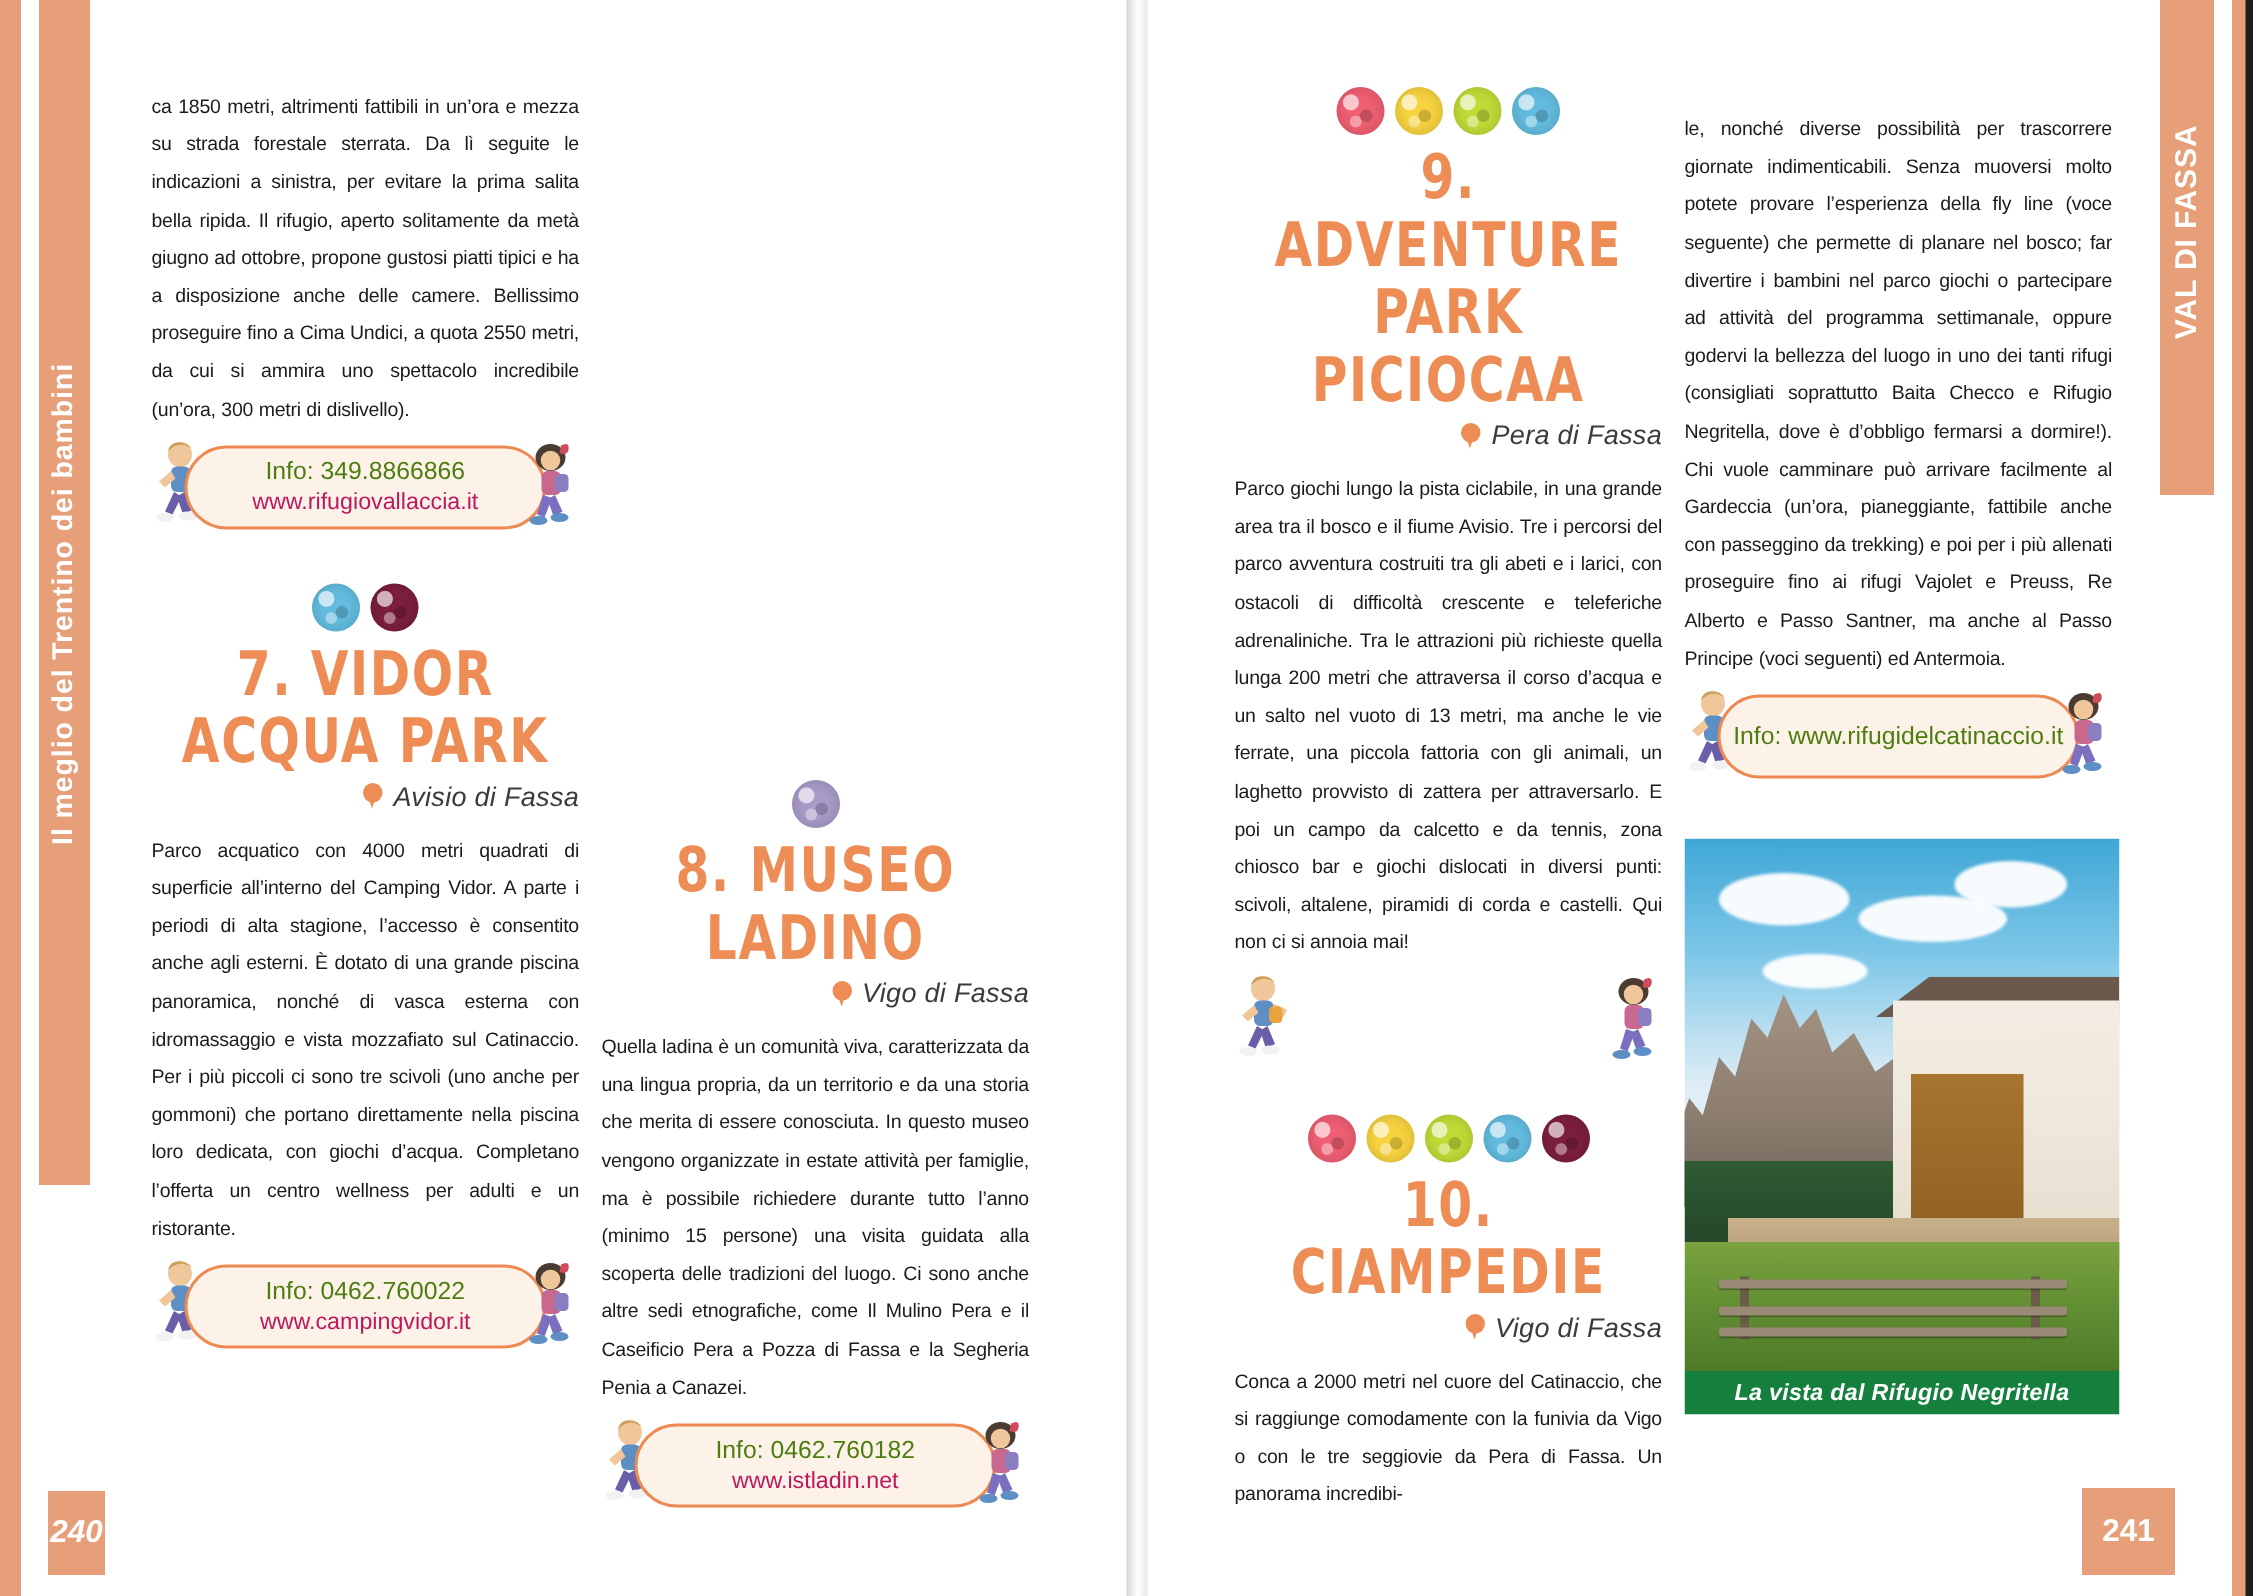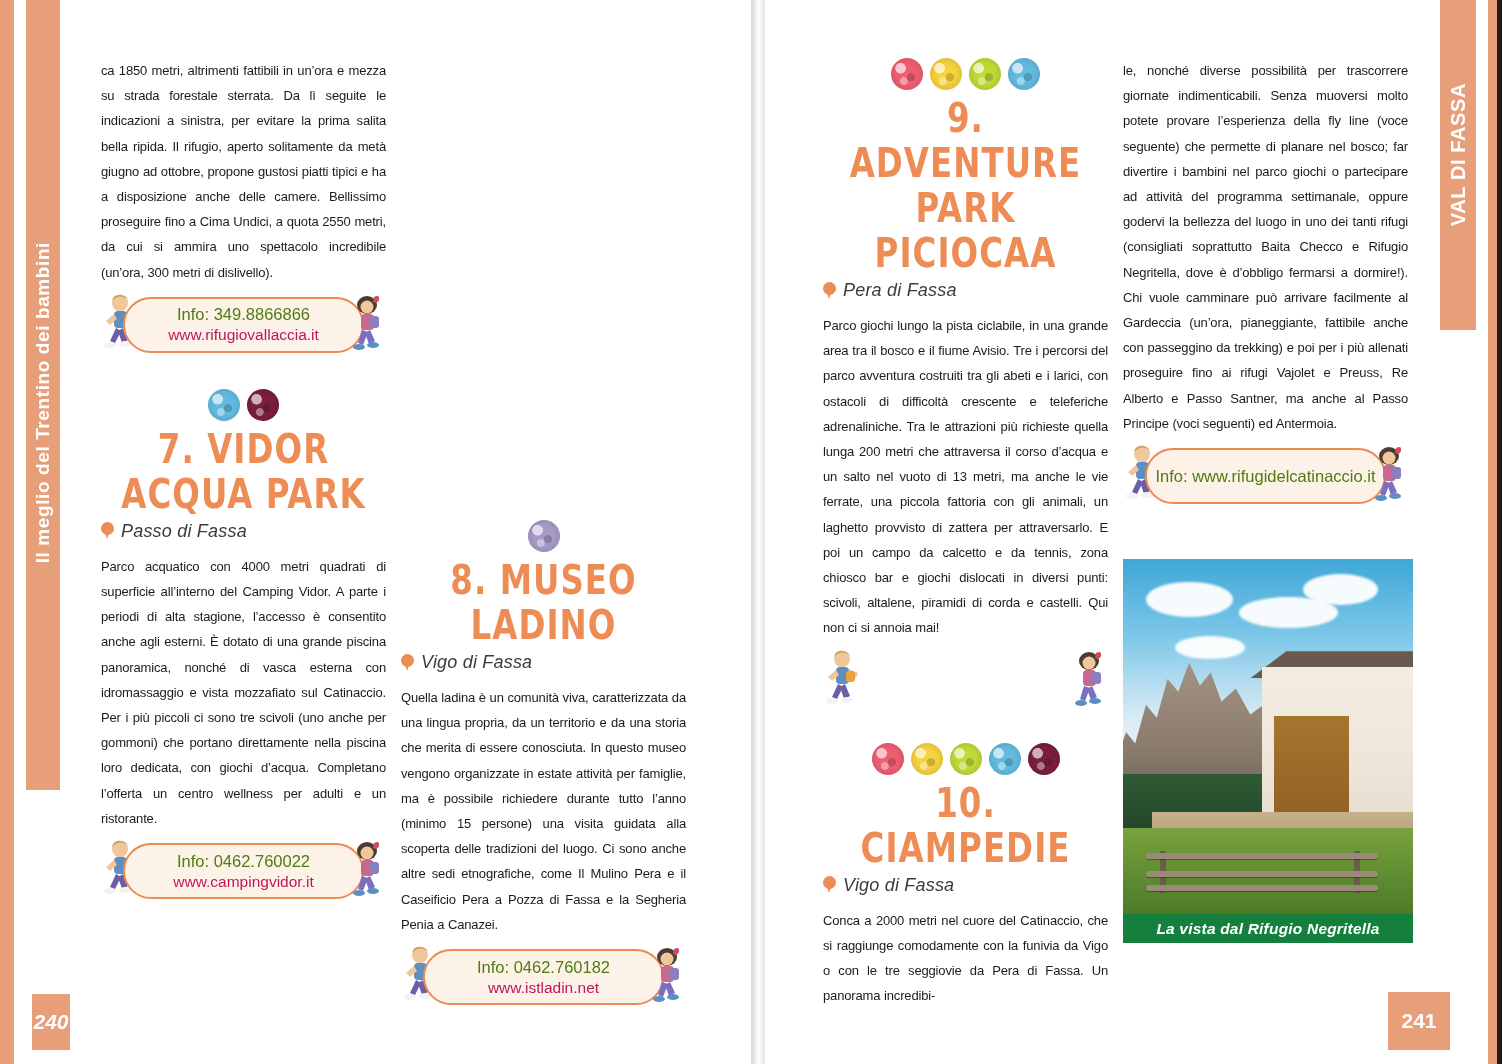--- a/index.html
+++ b/index.html
@@ -65,21 +65,21 @@
     z-index:25;
   }
   .folio-left{left:32px;width:38px;height:56px;justify-content:center;font-style:italic;}
   .folio-right{right:52px;width:62px;height:58px;justify-content:center;}
 
   
   .col{position:absolute;top:58px;width:285px;}
   .lc1{left:101px;}
   .lc2{left:401px;}
   .rc1{left:823px;}
-  .rc2{left:1123px;}
+  .rc2{left:1123px;margin-top:15px;}
 
   p.body{
     margin:0 0 0 0;
     font-size:13px;
     line-height:25.2px;
     text-align:justify;
     color:#1b1b1b;
     letter-spacing:-0.15px;
     word-spacing:.2px;
     hyphens:none;
@@ -112,21 +112,21 @@
     font-weight:bold;
     color:#ed8d55;
     font-size:41px;
     line-height:45px;
     text-align:center;
     letter-spacing:1.2px;
     transform:scaleX(.88);
     text-transform:uppercase;
   }
   .loc{
-    display:flex;align-items:center;
+    display:flex;align-items:center;justify-content:flex-end;
     gap:7px;margin:4px 0 12px 0;
   }
   .loc-pin{
     width:13px;height:18px;position:relative;flex:0 0 auto;
   }
   .loc-pin::before{
     content:"";position:absolute;left:0;top:0;width:13px;height:13px;
     border-radius:50% 50% 50% 50%;background:#ed8d55;
   }
   .loc-pin::after{
@@ -285,21 +285,21 @@
 
       <div style="margin-top:36px;">
         <div class="badges">
           <div class="badge b-blue"></div>
           <div class="badge b-maroon"></div>
         </div>
         <h2 class="title">7. VIDOR</h2>
         <h2 class="title">ACQUA PARK</h2>
         <div class="loc">
           <span class="loc-pin"></span>
-          <span class="loc-txt">Passo di Fassa</span>
+          <span class="loc-txt">Avisio di Fassa</span>
         </div>
         <p class="body">Parco acquatico con 4000 metri quadrati di superficie all’interno del Camping Vidor. A parte i periodi di alta stagione, l’accesso è consentito anche agli esterni. È dotato di una grande piscina panoramica, nonché di vasca esterna con idromassaggio e vista mozzafiato sul Catinaccio. Per i più piccoli ci sono tre scivoli (uno anche per gommoni) che portano direttamente nella piscina loro dedicata, con giochi d’acqua. Completano l’offerta un centro wellness per adulti e un ristorante.</p>
 
         <div class="infowrap">
           <div class="kid kid-boy">
             <svg viewBox="0 0 46 62" width="46" height="62">
               <ellipse cx="23" cy="11" rx="8" ry="8.5" fill="#f0c79a"></ellipse>
               <path d="M15 9 q7-8 16-2 q-3-4-9-4 q-6 0-7 6z" fill="#caa05d"></path>
               <rect x="17" y="19" width="13" height="17" rx="4" fill="#5e8fc4"></rect>
               <path d="M17 22 l-8 7 l4 4 l7-6z" fill="#f0c79a"></path>

